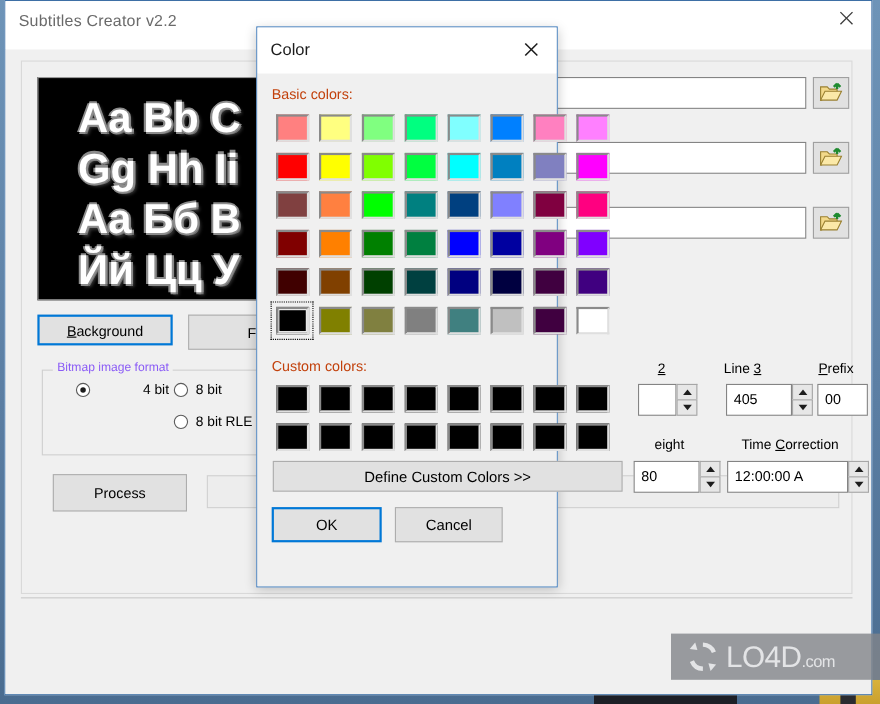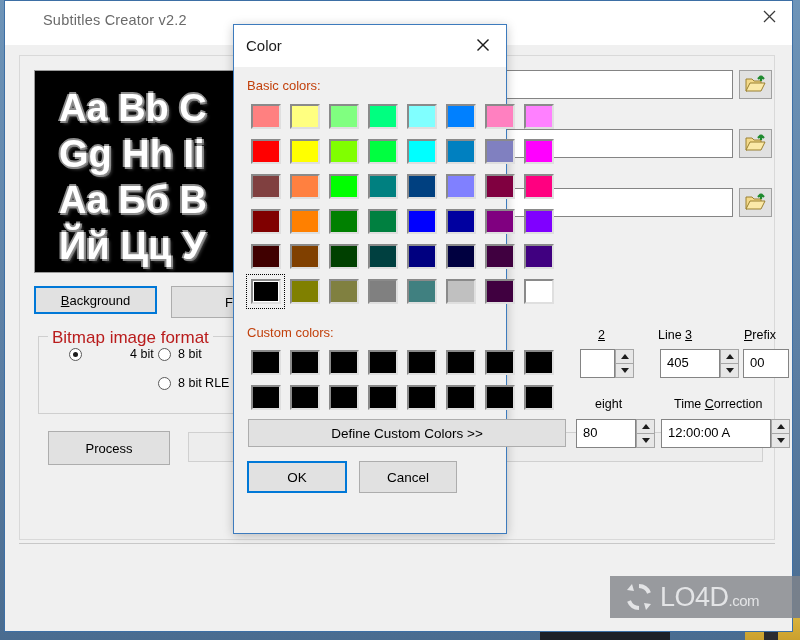--- a/index.html
+++ b/index.html
@@ -25,21 +25,20 @@
   #desktop .wall-yellow:after{
     content:"";position:absolute;right:22px;bottom:0;width:14px;height:22px;
     background:#2a2b30;
   }
   
   #app-window{
     position:absolute;left:4px;top:0;width:789px;height:632px;
     background:#ffffff;
     border:1px solid #3d6fa5;
     box-sizing:border-box;
-    padding-left:26px;
   }
   #titlebar{
     height:44px;background:#ffffff;position:relative;
   }
   #app-title{
     position:absolute;left:12px;top:11px;
     font-size:14.5px;color:#6a6a6a;letter-spacing:.2px;
     white-space:nowrap;
   }
   #close-btn{
@@ -65,40 +64,40 @@
   }
   #preview .line{
     color:#ffffff;font-family:"Liberation Sans",sans-serif;
     font-weight:bold;font-size:38px;line-height:46px;
     white-space:nowrap;margin-left:24px;
     text-shadow:
       -2px 0 0 #8c8c8c, 2px 0 0 #8c8c8c,
       0 -2px 0 #8c8c8c, 0 2px 0 #8c8c8c,
       2px 2px 0 #6e6e6e, 3px 3px 3px rgba(60,60,60,.9);
   }
-  #preview .lines{margin-top:14px;}
+  #preview .lines{margin-top:14px;margin-left:12px;}
   
   .btn{
     background:#e1e1e1;border:1px solid #adadad;
     font-family:"Liberation Sans",sans-serif;font-size:13px;color:#000;
     display:flex;align-items:center;justify-content:center;
     box-sizing:border-box;position:absolute;
   }
   .btn.default{border:2px solid #0078d7;background:#e1e1e1;}
   .btn u{text-decoration:underline;}
   #btn-background{left:14px;top:230px;width:123px;height:28px;}
   #btn-font{left:151px;top:230px;width:123px;height:32px;}
   
   #fmt-group{
     position:absolute;left:18px;top:280px;width:212px;height:78px;
     border:1px solid #cfcfcf;box-sizing:border-box;
   }
   #fmt-legend{
     position:absolute;left:28px;top:272px;background:#f0f0f0;
-    padding:0 4px;font-size:17px;color:#b91c1c;
+    padding:0 4px;font-size:11px;color:#8b5cf6;
   }
   .radio{
     position:absolute;display:flex;align-items:center;gap:7px;
     font-size:12.5px;color:#000;
   }
   .radio .dot{
     width:13px;height:13px;border-radius:50%;
     border:1px solid #5a5a5a;background:#fff;
     display:inline-block;position:relative;box-sizing:border-box;
   }

